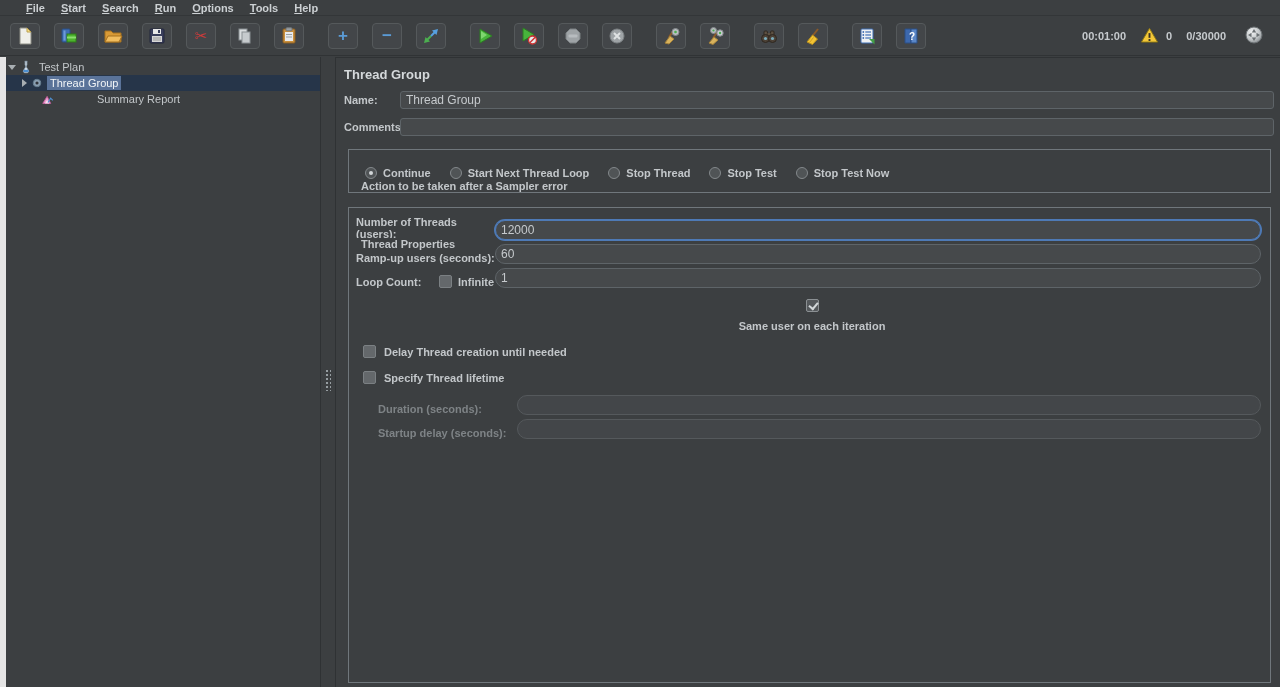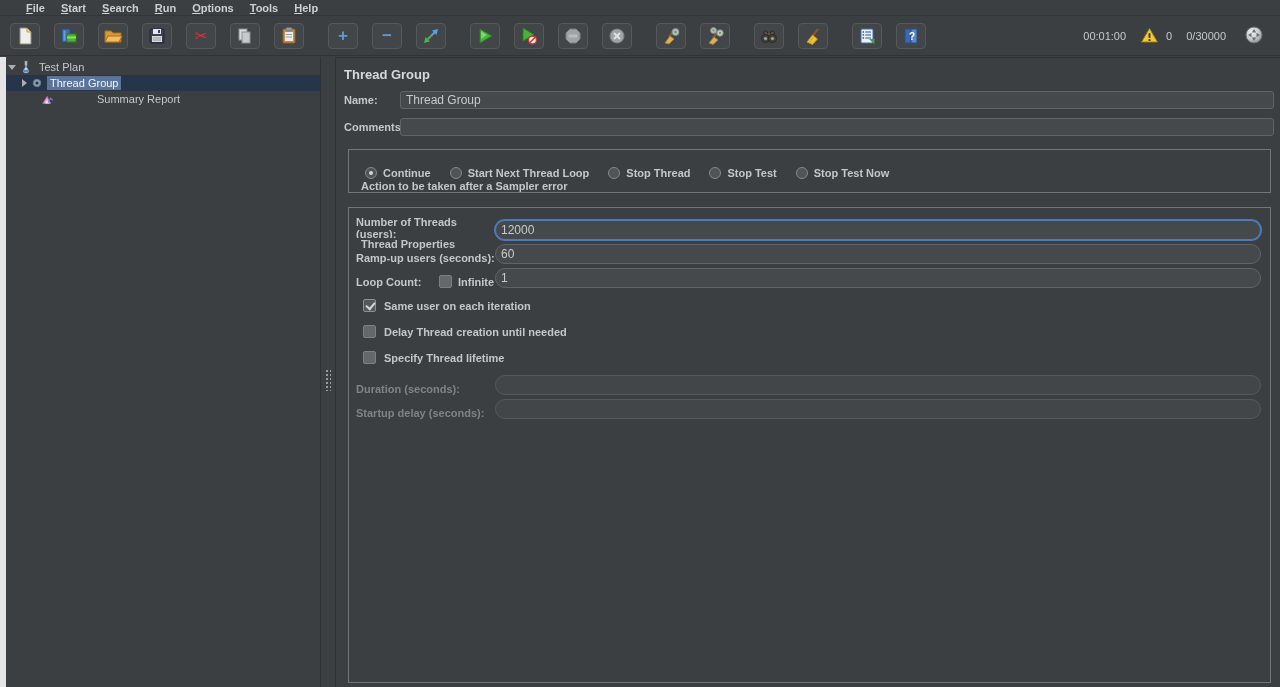--- a/index.html
+++ b/index.html
@@ -16,21 +16,21 @@
   .menu-item::first-letter { text-decoration:underline; }
   
   .toolbar { height:41px; display:flex; align-items:center; padding:0 10px; border-top:1px solid #333638; border-bottom:1px solid #303335; }
   .tgroup { display:flex; align-items:center; gap:14px; margin-right:24px; }
   .tbtn { width:30px; height:26px; background:#434649; border:1px solid #55595b; border-radius:4px;
           display:flex; align-items:center; justify-content:center; flex:none; }
   .tbtn svg { display:block; }
   .glyph-btn { color:#5b9bd5; font-size:17px; font-weight:bold; line-height:1; }
   .cut-glyph { color:#cc3b3b; font-size:15px; line-height:1; }
   .status { margin-left:auto; display:flex; align-items:center; gap:14px; padding-right:6px; color:#c6cacd; font-weight:bold; }
-  .status .num { font-weight:normal; }
+  .status .num { font-weight:bold; }
   
   .content { position:absolute; top:57px; left:0; right:0; bottom:0; display:flex; }
   
   .tree { width:320px; flex:none; border-left:6px solid #e5e5e5; padding-top:2px; background:#3c3f41; }
   .trow { height:16px; display:flex; align-items:center; white-space:nowrap; }
   .trow.sel { background:#263549; }
   .arr { width:0; height:0; flex:none; }
   .arr-down { border-left:4px solid transparent; border-right:4px solid transparent; border-top:5px solid #a8aeb2; }
   .arr-right { border-top:4px solid transparent; border-bottom:4px solid transparent; border-left:5px solid #a8aeb2; }
   .ticon { width:14px; height:14px; flex:none; margin:0 3px; }
@@ -59,22 +59,22 @@
   .tplabel { width:139px; flex:none; font-weight:bold; color:#c3c7ca; display:flex; align-items:center; }
   .tplabel .sub { width:83px; flex:none; }
   .tpfield { flex:1; height:20px; background:#46494b; border:1px solid #5e6468; border-radius:10px;
              color:#c6cacd; font-family:"Liberation Sans", sans-serif; font-size:12px; padding:0 5px; outline:none; }
   .tpfield.focused { border:1px solid #4e7ab6; box-shadow:0 0 0 1px #4e7ab6; }
   .cb { width:13px; height:13px; flex:none; background:#64686b; border:1px solid #7b8083; border-radius:2px; position:relative; }
   .cb.checked { background:#54585b; border-color:#8b9093; }
   .cb.checked::after { content:""; position:absolute; left:2px; top:2px; width:7px; height:4px;
                        border-left:2px solid #d2d7d9; border-bottom:2px solid #d2d7d9; transform:rotate(-50deg); }
   .cbrow { display:flex; align-items:center; gap:8px; margin:0 0 13px 7px; font-weight:bold; color:#c3c7ca; }
-  .cbrow.first { margin-top:3px; }
-  .dim { color:#7e8386; }
+  .cbrow.first { margin-top:3px;flex-direction:column; }
+  .dim { color:#7e8386;margin-left:22px; }
   .tpfield.disabled { border-color:#55595c; background:#434649; }
   .mt2 { margin-top:2px; }
 </style>
 </head>
 <body>
 
 <div class="menubar">
   <span class="menu-item">File</span>
   <span class="menu-item">Start</span>
   <span class="menu-item">Search</span>

